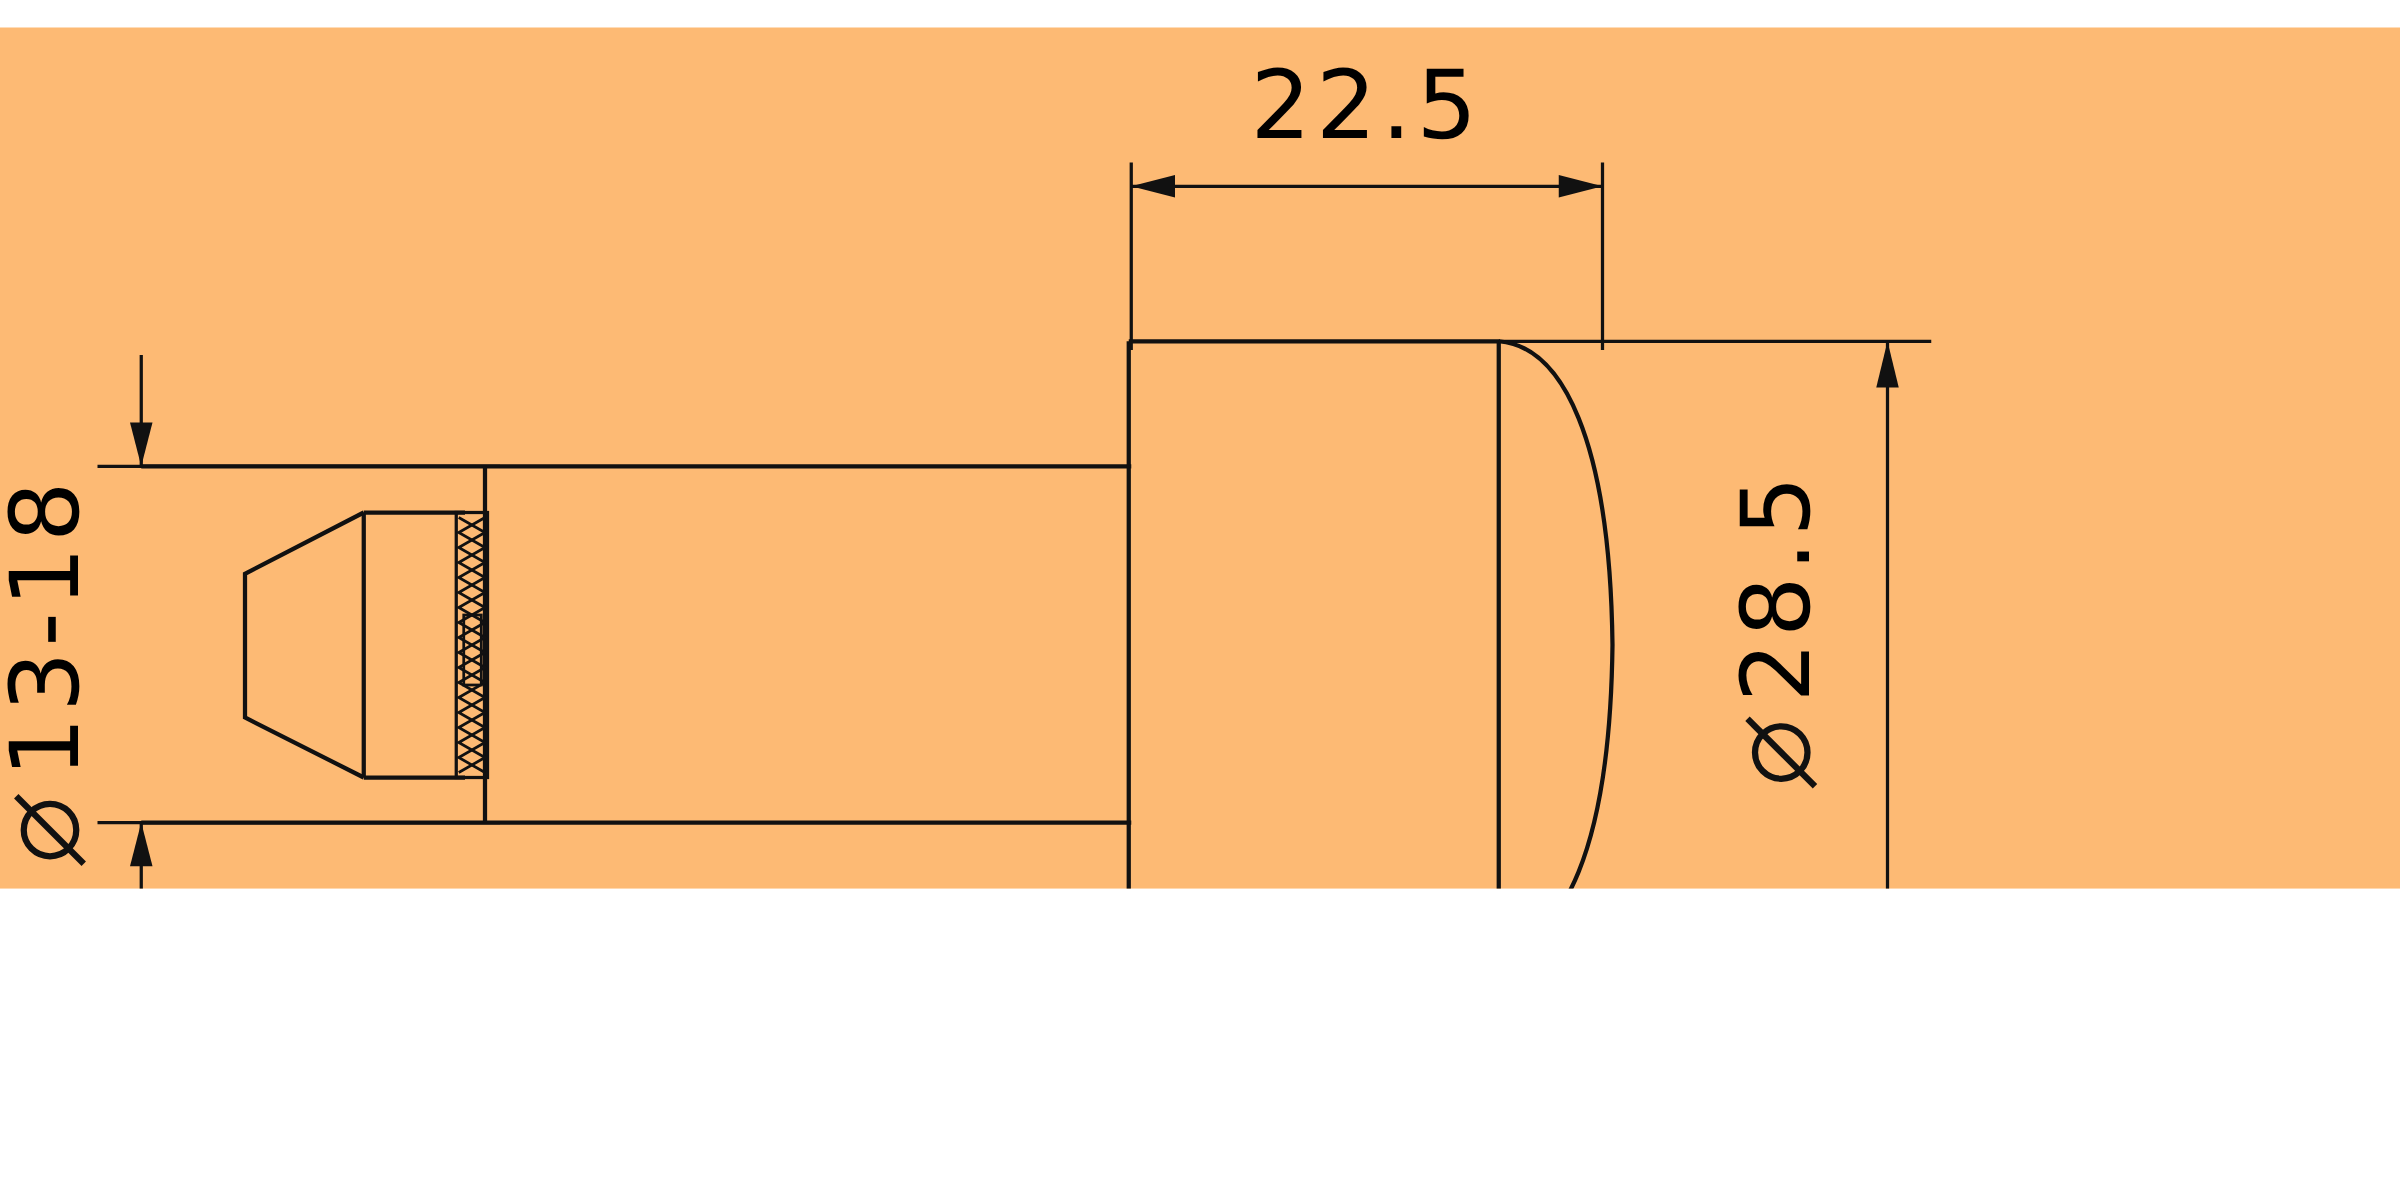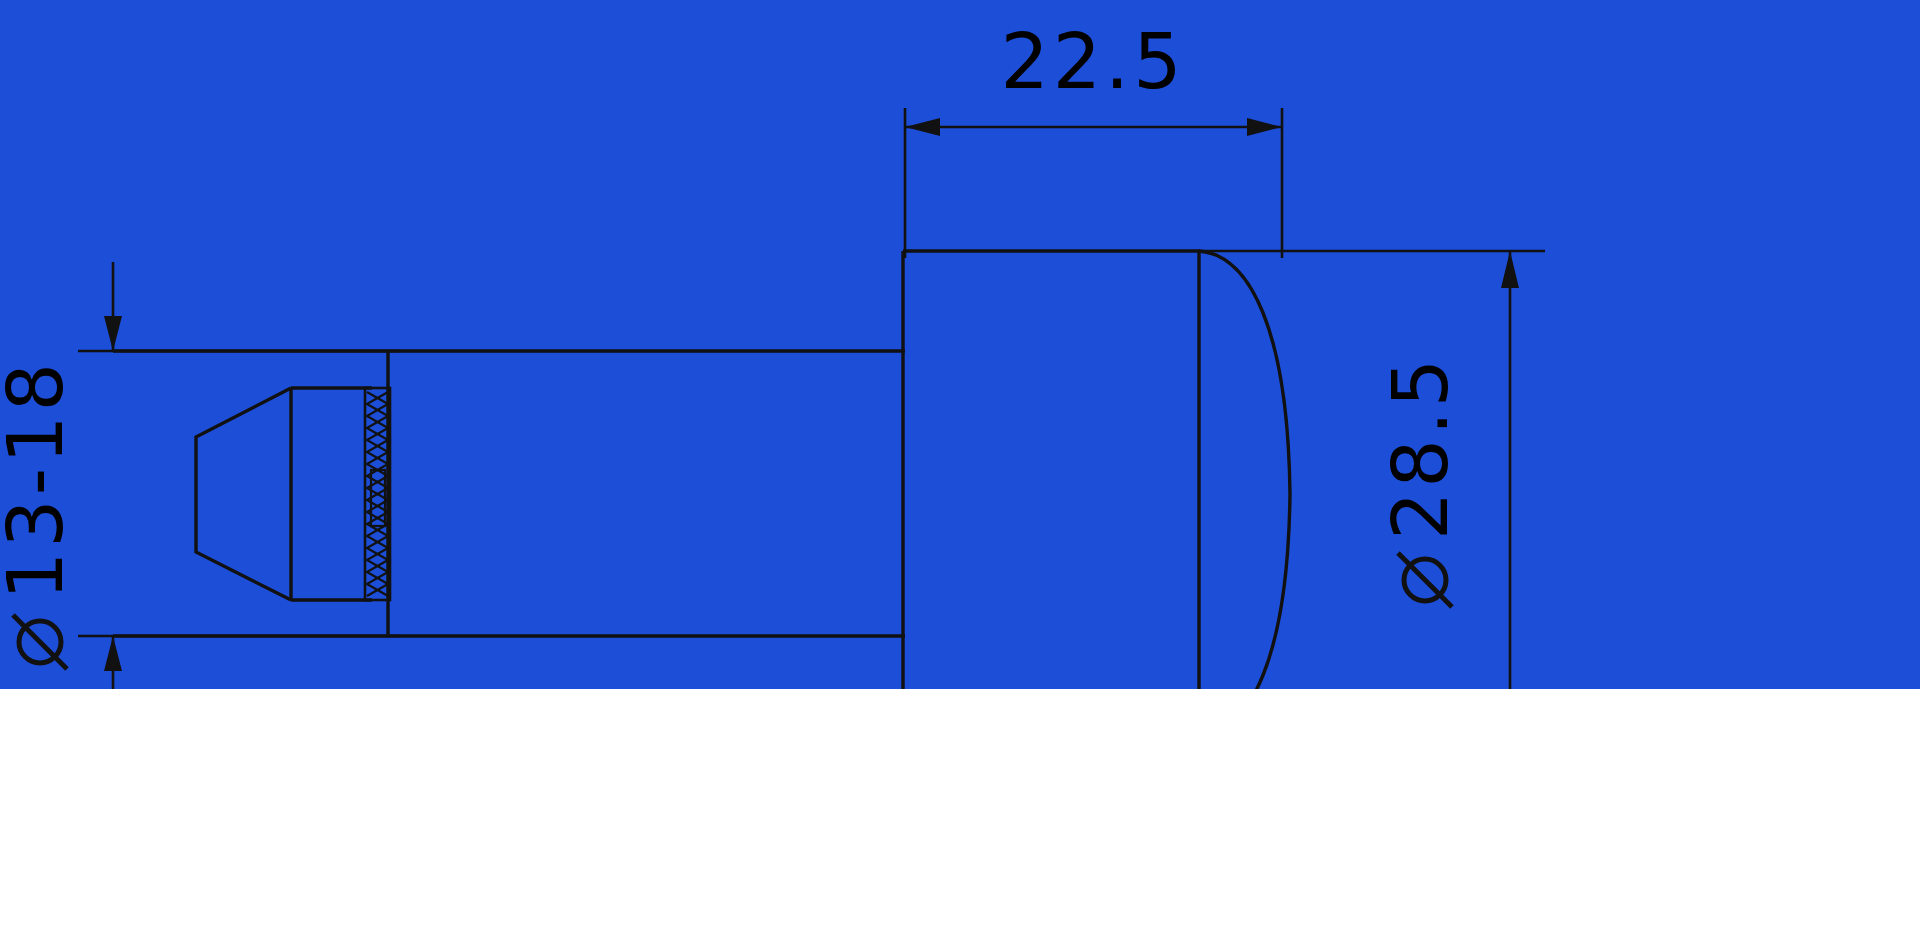--- a/index.html
+++ b/index.html
@@ -8,22 +8,23 @@
     padding: 0;
     background: #ffffff;
   }
   body {
     font-family: "DejaVu Sans", sans-serif;
   }
   #drawing-root {
     position: relative;
     width: 1920px;
     height: 689px;
-    background: #1d4ed8;
+    background: #fdba74;
     overflow: hidden;
+    margin-top: 22px;
   }
   #cad-svg {
     position: absolute;
     left: 0;
     top: 0;
     width: 1920px;
     height: 945px;
     display: block;
   }
   .dim-text {

